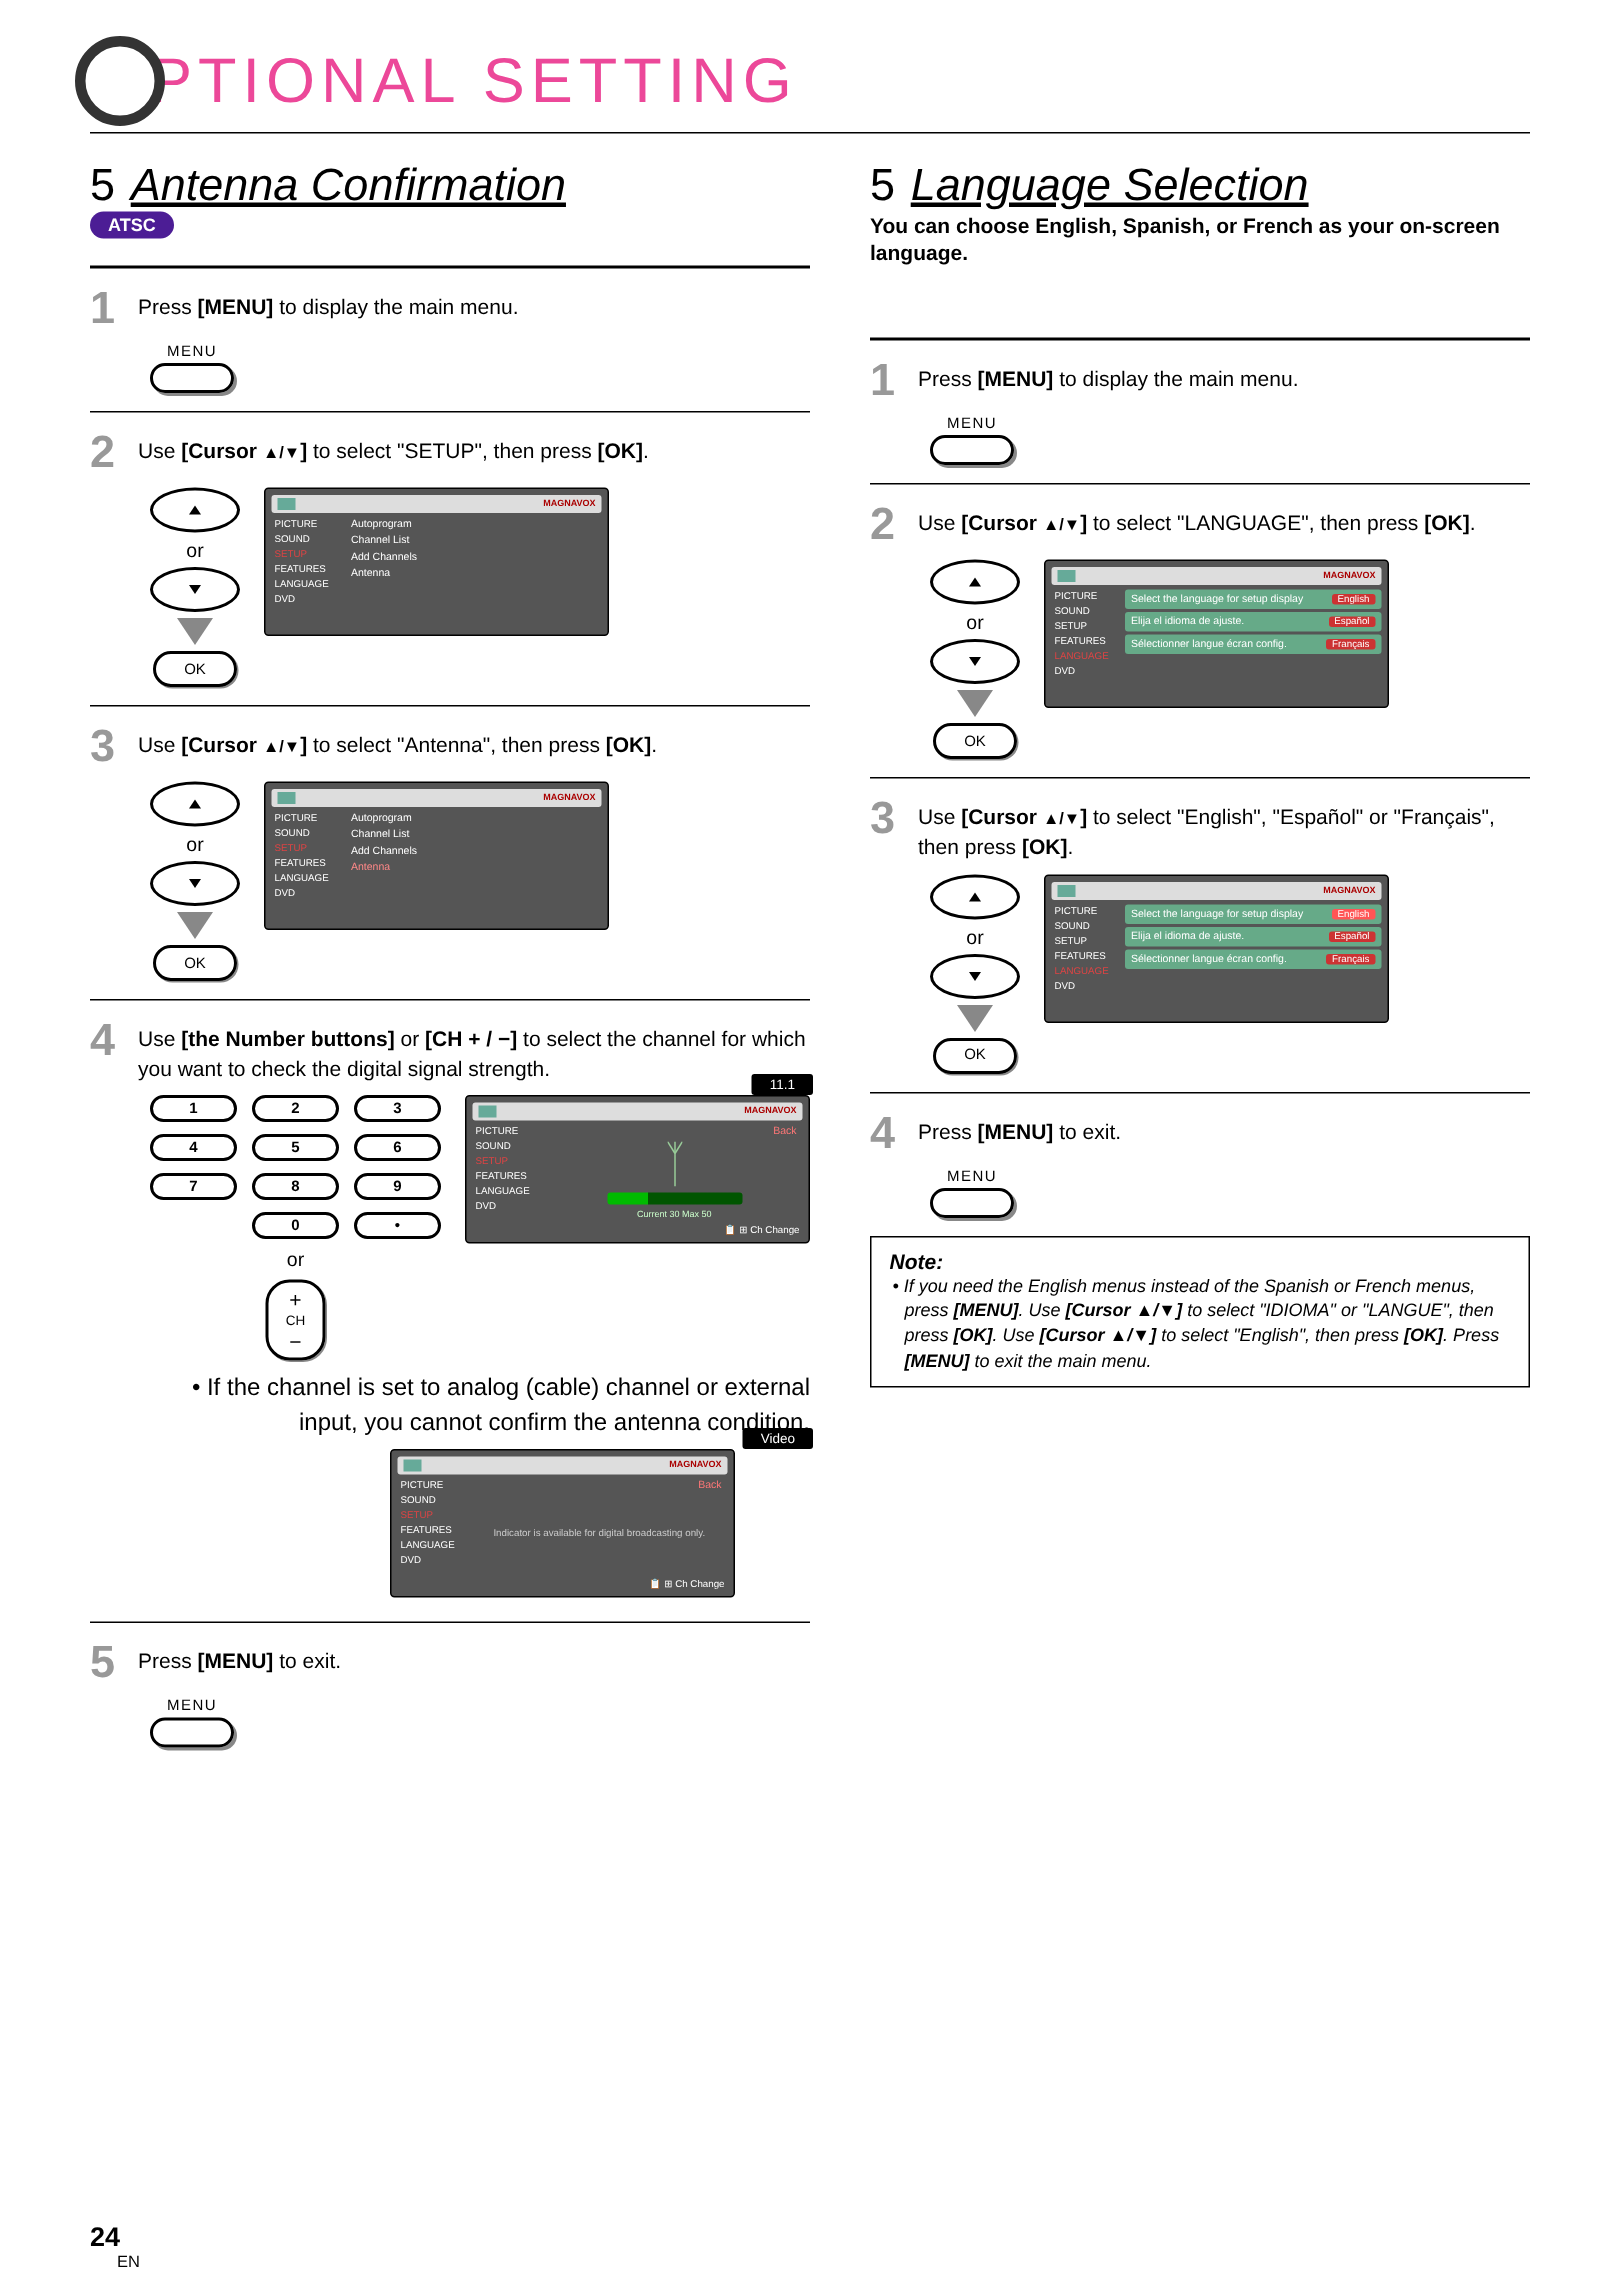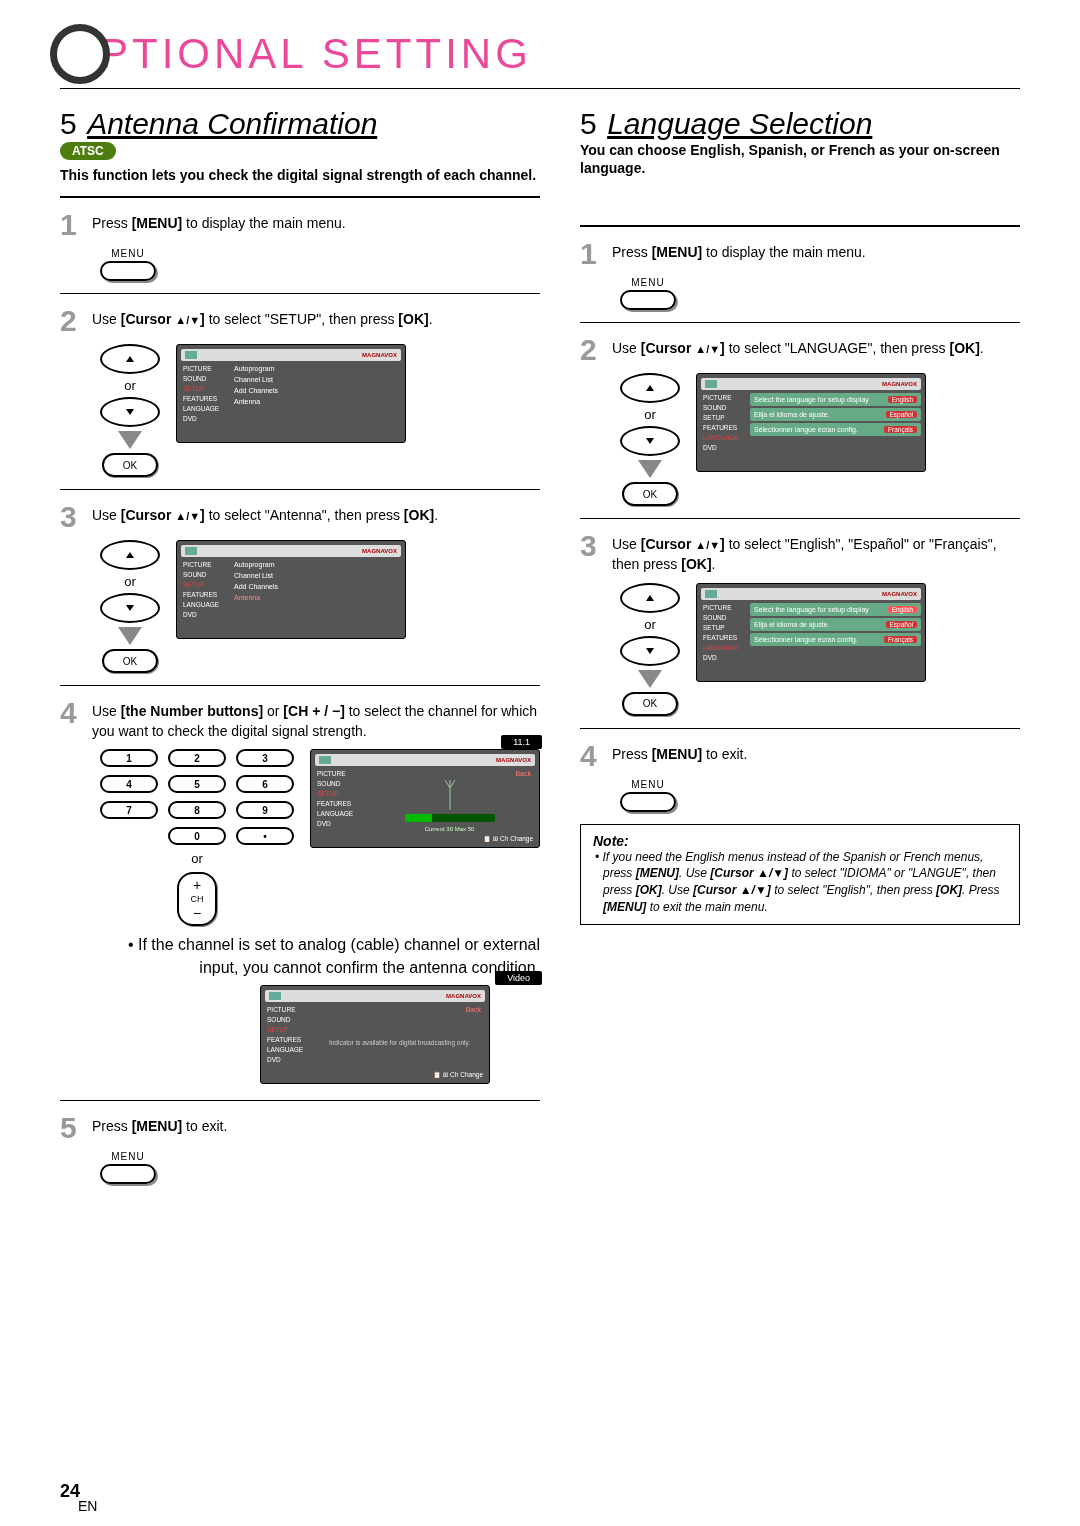--- a/index.html
+++ b/index.html
@@ -3,21 +3,21 @@
 <meta charset="utf-8">
 <style>
   * { margin: 0; padding: 0; box-sizing: border-box; }
   body { font-family: "Helvetica Neue", Arial, sans-serif; background: #fff; width: 1080px; height: 1526px; position: relative; padding: 30px 60px; color: #000; }
   .big-o { position: absolute; left: 50px; top: 24px; width: 60px; height: 60px; border: 7px solid #333; border-radius: 50%; z-index: 2; }
   .page-title { font-size: 42px; letter-spacing: 4px; font-weight: 300; color: #ec4899; border-bottom: 1px solid #000; padding-bottom: 10px; margin-bottom: 18px; padding-left: 40px; }
   .columns { display: flex; gap: 40px; }
   .col { flex: 1; }
   .section-title { font-size: 30px; font-style: italic; font-weight: 400; text-decoration: underline; margin-bottom: 6px; }
   .section-num { font-size: 30px; font-weight: 400; margin-right: 6px; text-decoration: none; display: inline-block; }
-  .atsc { display: inline-block; background: #4d7c0f; color: #fff; font-size: 12px; font-weight: bold; padding: 2px 12px; border-radius: 12px; margin-bottom: 6px; }
+  .atsc { display: inline-block; background: #4c1d95; color: #fff; font-size: 12px; font-weight: bold; padding: 2px 12px; border-radius: 12px; margin-bottom: 6px; }
   .section-desc { font-size: 14px; font-weight: bold; margin-bottom: 12px; line-height: 1.3; }
   .hr { border: none; border-top: 1px solid #000; margin: 12px 0; }
   .hr-thick { border: none; border-top: 2px solid #000; margin: 12px 0; }
   .step { display: flex; gap: 8px; margin-bottom: 8px; }
   .step-num { font-size: 30px; font-weight: bold; color: #999; line-height: 1; min-width: 24px; }
   .step-text { font-size: 14px; line-height: 1.4; padding-top: 4px; }
   .step-text b { font-weight: bold; }
   .illus-row { display: flex; align-items: flex-start; gap: 16px; margin: 8px 0 8px 40px; }
   .menu-btn { text-align: center; }
   .menu-btn-label { font-size: 10px; letter-spacing: 1px; margin-bottom: 2px; }
@@ -51,39 +51,38 @@
   .ch-btn .lbl { font-size:9px; margin:2px 0; }
   .antenna-screen .inner { display:flex; flex-direction:column; align-items:center; justify-content:center; flex:1; gap:4px; }
   .antenna-bar { width:90px; height:8px; background:linear-gradient(90deg,#0b0 30%, #050 30%); border-radius:2px; }
   .antenna-txt { font-size:6px; color:#cfc; }
   .backlink { color:#f77; font-size:7px; position:absolute; right:8px; top:20px; }
   .bullet { font-size: 16px; line-height:1.4; padding-left: 54px; text-indent: -10px; margin: 6px 0; text-align: right; }
   .note-box { border:1px solid #000; padding:8px 12px; margin-top:12px; }
   .note-title { font-style: italic; font-weight:bold; font-size:14px; }
   .note-text { font-size:12px; font-style:italic; line-height:1.4; padding-left:10px; text-indent:-8px; }
   .page-num { position:absolute; bottom:24px; left:60px; font-size:18px; font-weight:bold; }
-  .page-lang { position:absolute; bottom:12px; left:78px; font-size:14px; }
+  .page-lang { position:absolute; bottom:12px; left:78px; font-size:11px; }
   .arrow-glyph { font-size: 11px; }
   .antenna-icon { width:10px; height:30px; }
 </style>
 </head>
 <body>
 
 <div class="big-o"></div>
 <h1 class="page-title">PTIONAL SETTING</h1>
 
 <div class="columns">
 
   <div class="col">
     <div>
       <span class="section-num">5</span>
       <span class="section-title">Antenna Confirmation</span>
     </div>
     <div class="atsc">ATSC</div>
-    <div class="section-desc">This function lets you check the digital signal strength of each channel.</div>
     <hr class="hr-thick">
 
     <div class="step">
       <div class="step-num">1</div>
       <div class="step-text">Press <b>[MENU]</b> to display the main menu.</div>
     </div>
     <div class="illus-row">
       <div class="menu-btn">
         <div class="menu-btn-label">MENU</div>
         <div class="menu-btn-shape"></div>

